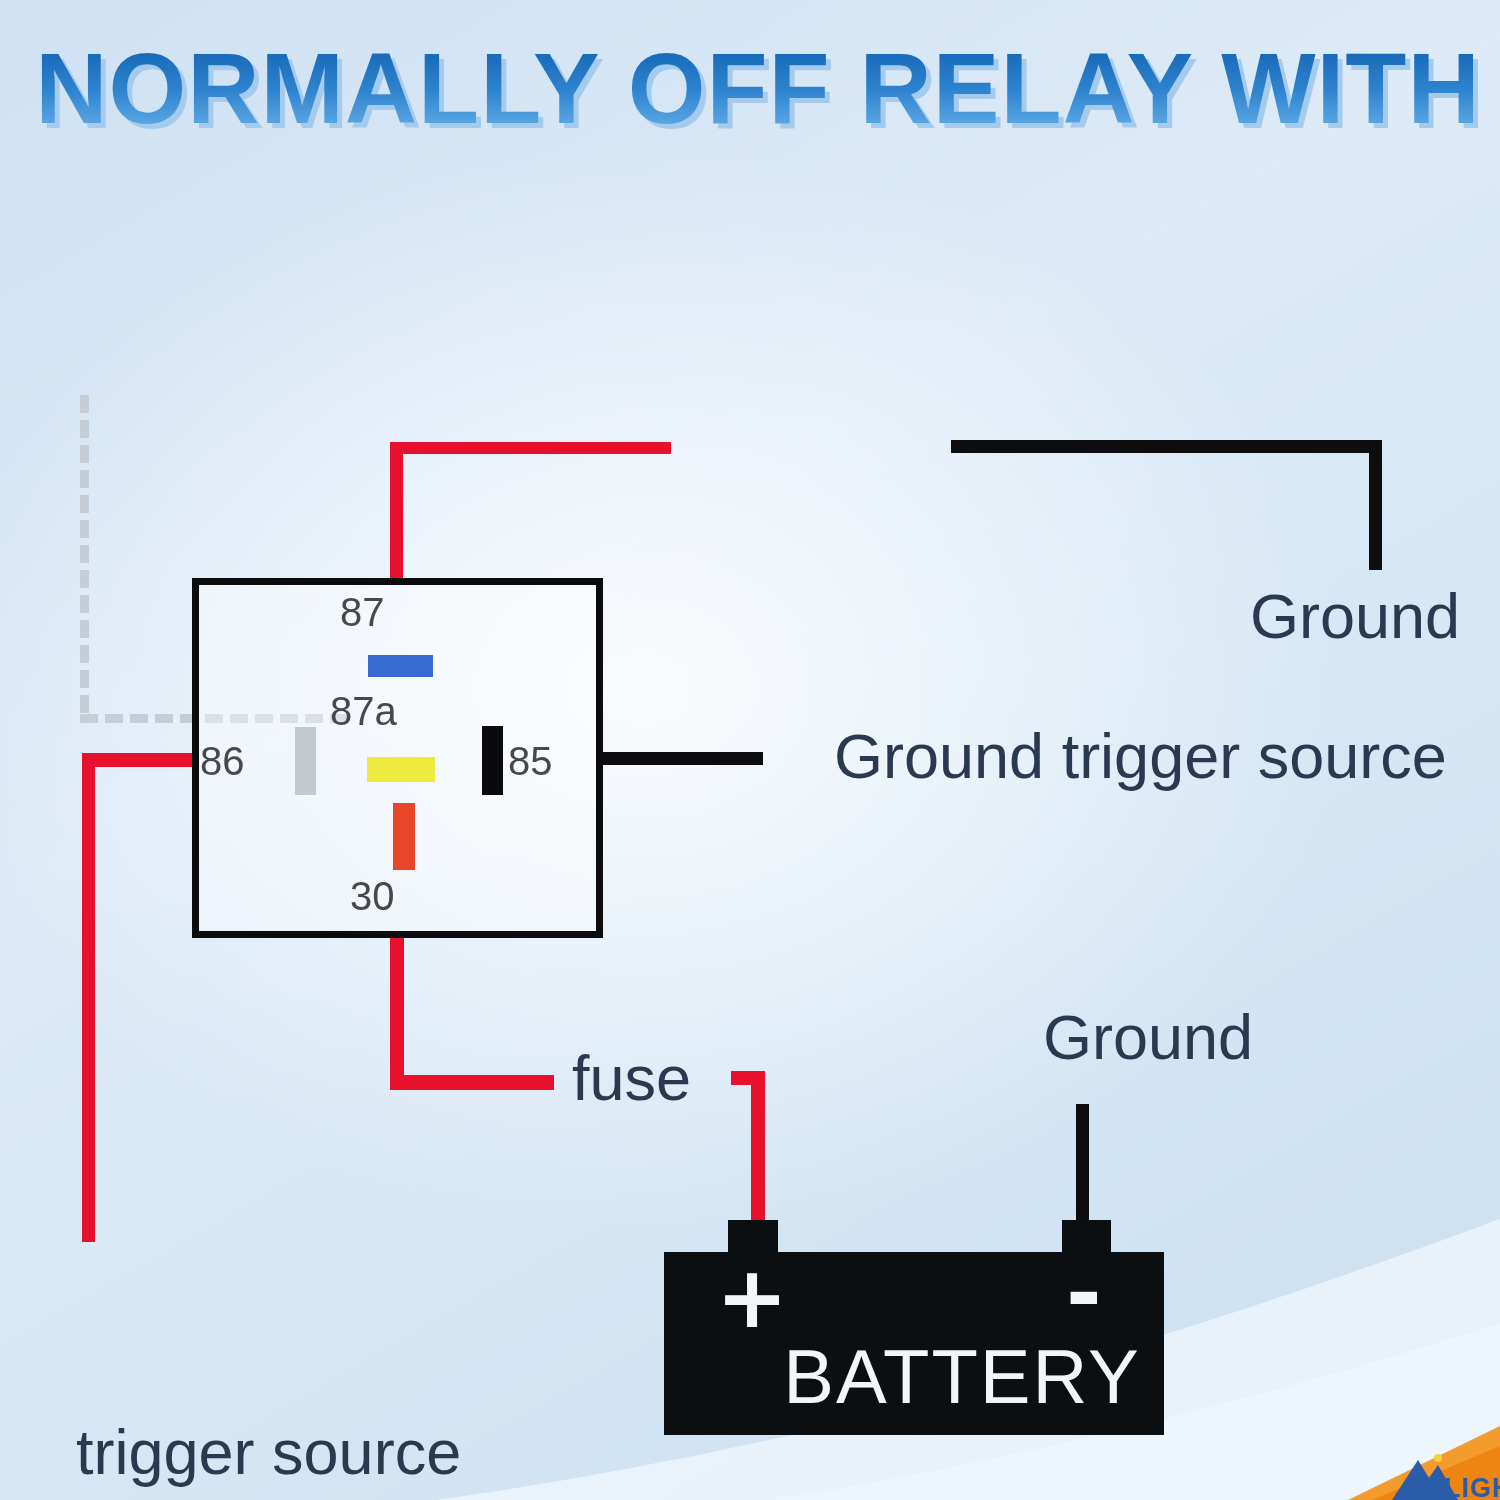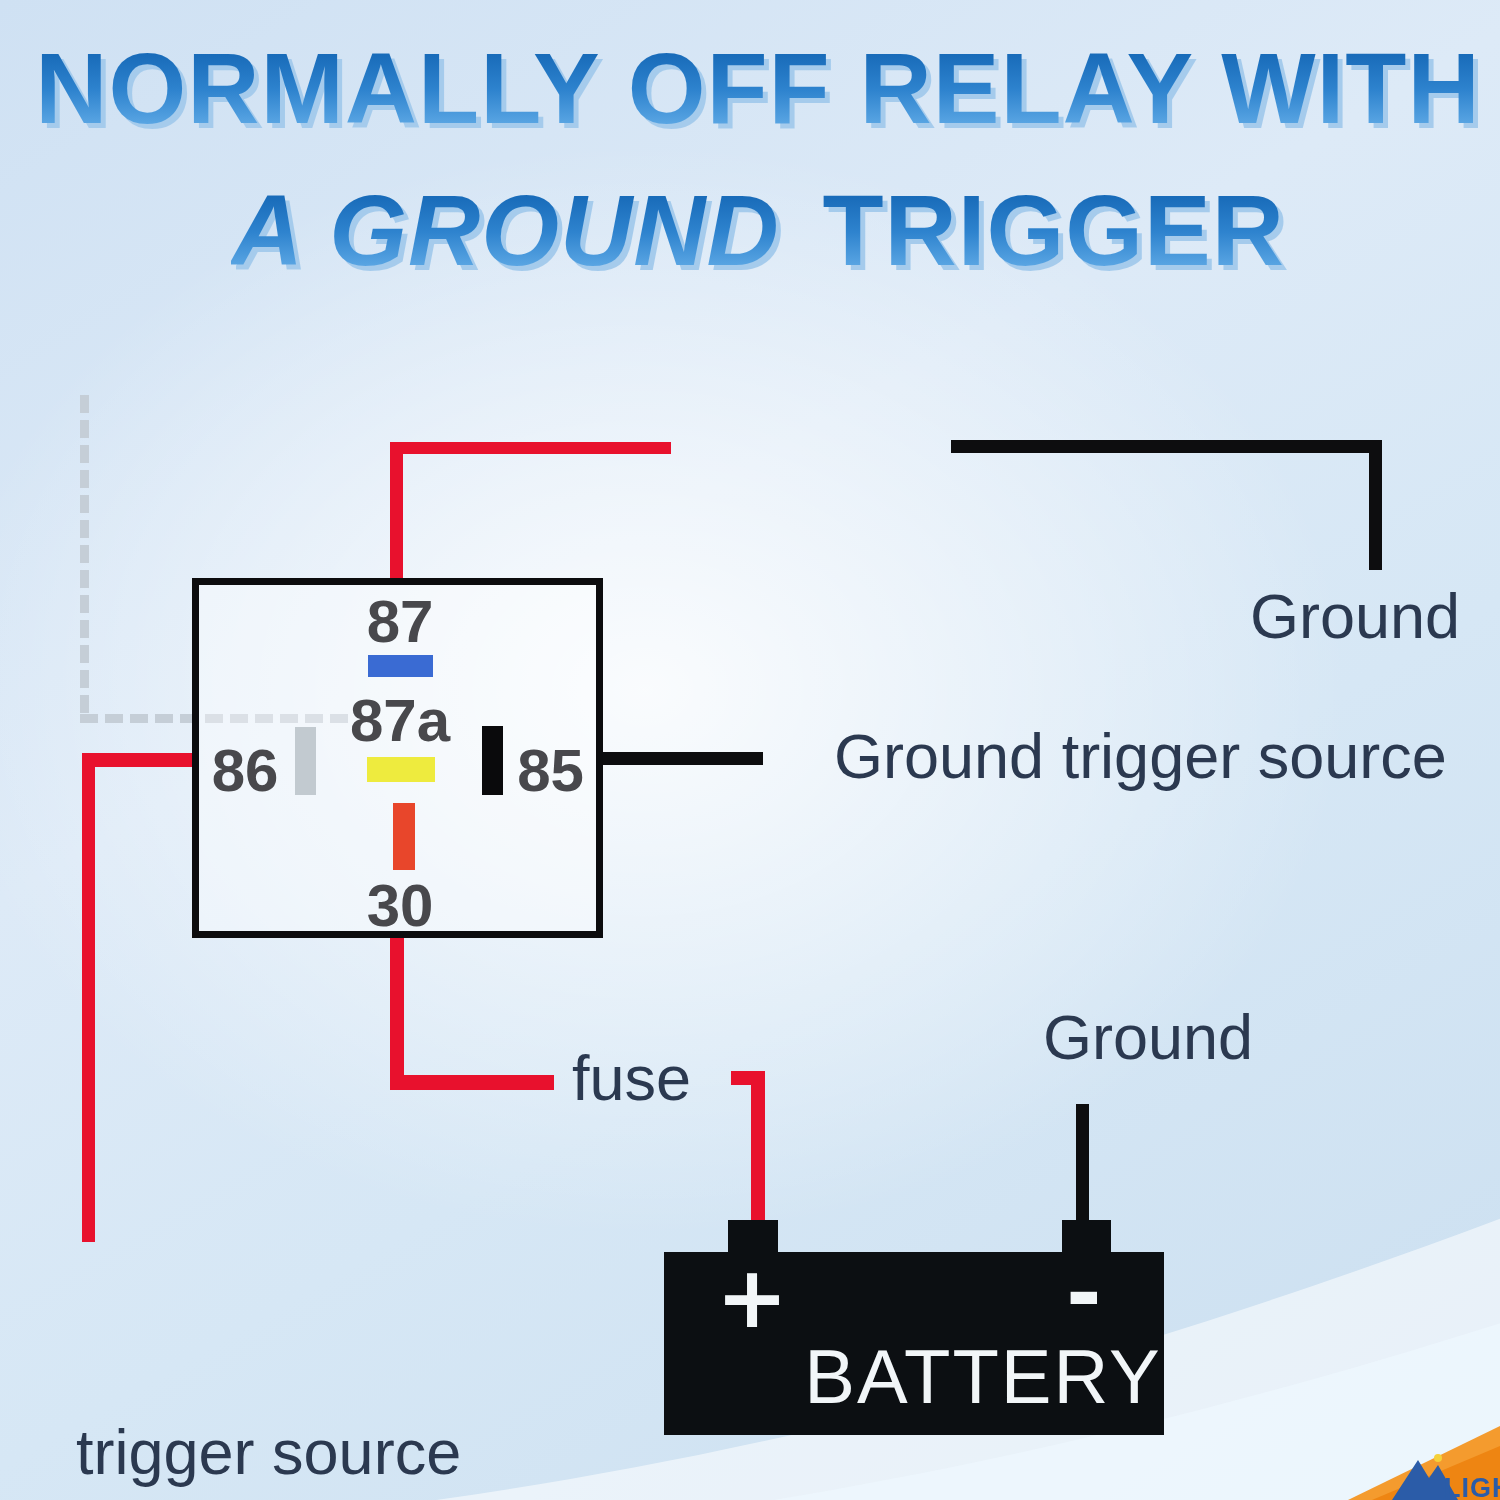--- a/index.html
+++ b/index.html
@@ -23,50 +23,46 @@
     background:linear-gradient(180deg,#1163b2 4%,#2e83ce 52%,#66afe9 96%);
     -webkit-background-clip:text;background-clip:text;color:transparent;
     display:inline-block;
   }
   .title .em{font-style:italic;padding-right:14px;}
   
   .lbl{font-size:63px;color:#2b3950;line-height:1.08;white-space:nowrap;}
   
   .relay-box{left:192px;top:578px;width:411px;height:360px;box-sizing:border-box;
     border:7px solid #0c0c0e;background:rgba(255,255,255,.38);}
-  .pinlbl{font-size:60px;font-weight:bold;color:#48484c;line-height:1;text-align:center;}
+  .pinlbl{font-size:40px;font-weight:normal;color:#48484c;line-height:1;text-align:left;}
   .pinrect{position:absolute;}
   
   .wire{position:absolute;}
   
   .dash-v{width:9px;background:repeating-linear-gradient(to bottom,#c5ced7 0 18px,rgba(0,0,0,0) 18px 25px);}
   .dash-h{height:9px;background:repeating-linear-gradient(to right,#c5ced7 0 18px,rgba(0,0,0,0) 18px 25px);}
   
   .bat{background:#0c0f12;}
   .bat-text{color:#f2f6f8;}
-  .battery-word{width:596px;text-align:center;font-size:76px;letter-spacing:2px;line-height:1;margin-left:21px;}
+  .battery-word{width:596px;text-align:center;font-size:76px;letter-spacing:2px;line-height:1;}
   .sign{font-family:"DejaVu Sans",sans-serif;font-weight:bold;font-size:86px;line-height:92px;}
   svg{display:block;}
 </style>
 </head>
 <body>
 
 <div class="canvas">
 
   <svg class="abs" style="left:0;top:0;" width="1500" height="1500" viewBox="0 0 1500 1500">
     <path d="M -20 1545 C 430 1515 860 1460 1510 1215 L 1510 1545 Z" fill="rgba(255,255,255,0.55)"></path>
     <path d="M -20 1580 C 500 1550 930 1505 1510 1320 L 1510 1580 Z" fill="rgba(238,247,253,0.75)"></path>
   </svg>
 
   <div class="abs title" style="top:38px;">
     <span class="grad">NORMALLY OFF RELAY WITH</span>
-  </div>
-  <div class="abs title" style="top:180px;">
-    <span class="grad em">A GROUND</span>
-    <span class="grad">TRIGGER</span>
   </div>
 
   <div class="abs wire dash-v" style="left:80px;top:395px;height:324px;"></div>
   <div class="abs wire dash-h" style="left:80px;top:714px;width:272px;"></div>
 
   <div class="abs relay-box"></div>
 
   <div class="abs pinlbl" style="left:340px;top:592px;width:120px;">87</div>
   <div class="abs pinrect" style="left: 368px; top: 655px; width: 65px; height: 22px; background: rgb(58, 107, 211);"></div>
 

